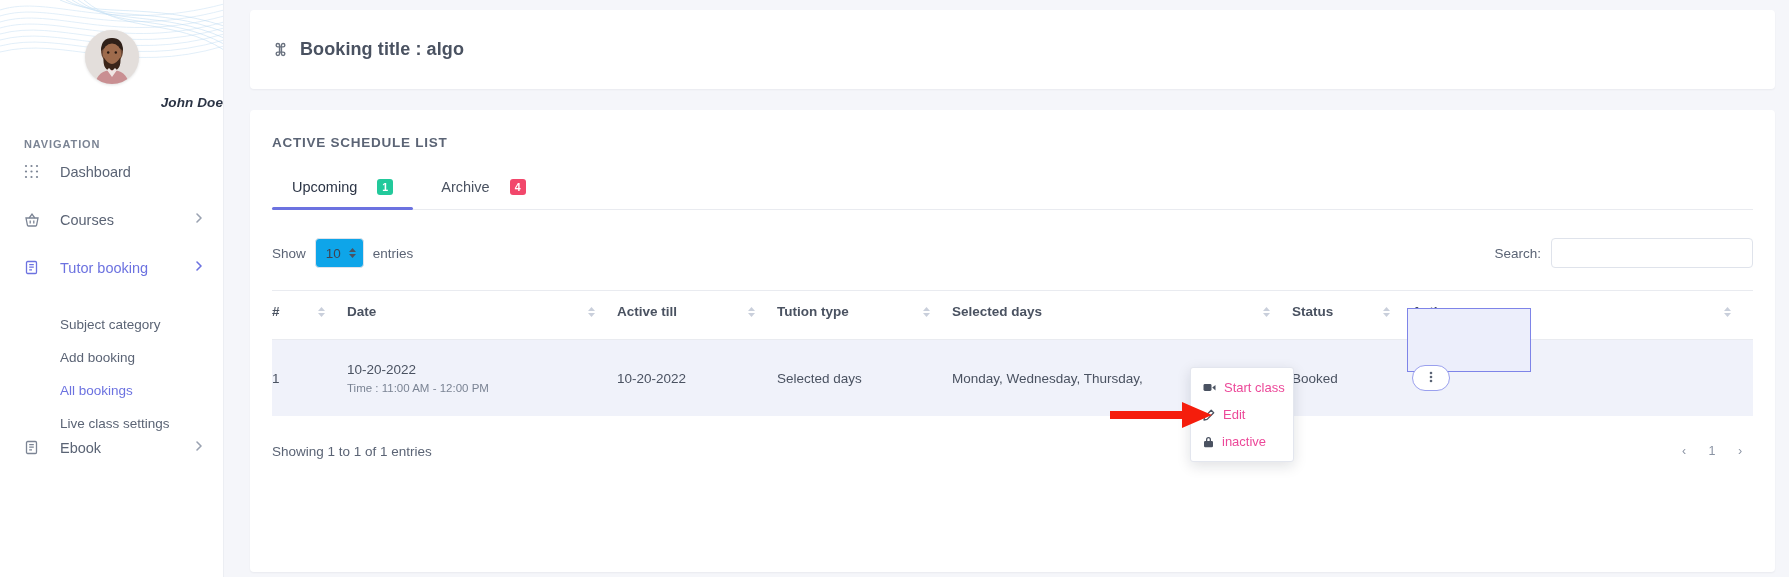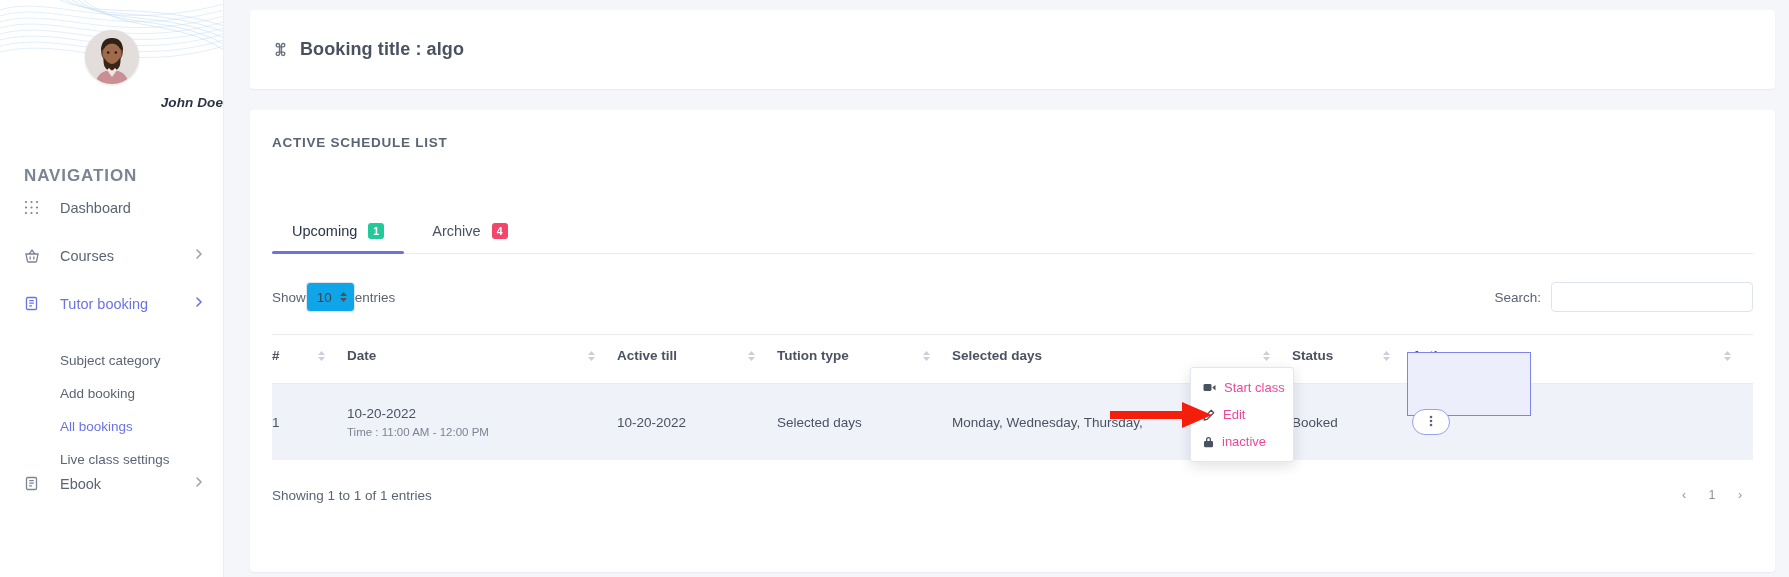--- a/index.html
+++ b/index.html
@@ -33,22 +33,22 @@
     box-shadow: 0 1px 3px rgba(0,0,0,.12);
     position: relative;
   }
   .avatar svg { display:block; }
   .sb-name {
     margin-top: 11px;
     font-size: 13.5px; font-weight: bold; color: #2b3445;
     letter-spacing: .1px;
   }
   .sb-navlabel {
-    margin: 56px 0 0 24px;
-    font-size: 17px; font-weight: bold; letter-spacing: .9px;
+    margin: 28px 0 0 24px;
+    font-size: 11px; font-weight: bold; letter-spacing: .9px;
     color: #7b8494;
   }
   .sb-menu { margin-top: 14px; }
   .sb-item {
     display: flex; align-items: flex-start;
     height: 48px; padding: 0 18px 0 24px;
     color: #5b6475; font-size: 14.5px;
     cursor: pointer; position: relative;
   }
   .sb-item .ico {
@@ -88,46 +88,45 @@
   }
 
   .list-card { padding: 25px 22px 0 22px; height: 462px; }
   .list-heading {
     font-size: 13.5px; font-weight: bold; letter-spacing: .75px;
     color: #5b6475; margin-bottom: 29px;
   }
 
   .tabs { display: flex; gap: 8px; border-bottom: 1px solid #e9ebf0; }
   .tab {
-    display: flex; align-items: center; gap: 11px;
+    display: flex; align-items: center; gap: 20px;
     padding: 0 20px 14px 20px;
     font-size: 14.5px; color: #4a5261; cursor: pointer;
     position: relative; background: none; border: none;
     font-family: inherit;
-    margin-top: 44px;
   }
   .tab.active { color: #2b3445; }
   .tab.active:after {
     content: ""; position: absolute; left: 0; right: 0; bottom: -1px;
     height: 3px; background: #6c72e0; border-radius: 2px;
   }
   .badge {
     display: inline-flex; align-items: center; justify-content: center;
     min-width: 16px; height: 16px; padding: 0 4px;
     border-radius: 3px; font-size: 10.5px; font-weight: bold; color: #fff;
   }
   .badge.green { background: #22c99b; }
   .badge.pink  { background: #f2476b; }
 
   .tbl-controls {
     display: flex; align-items: center; justify-content: space-between;
     margin-top: 28px; margin-bottom: 22px;
   }
   .show-entries {
-    display: flex; align-items: center; 
+    display: flex; align-items: center; gap: 9px;
     font-size: 13.5px; color: #5b6475;
   }
   .select-wrap {
     position: relative; display: inline-flex; align-items: center;
     border: 1px solid #dfe3eb; border-radius: 4px;
     height: 30px; padding: 0 22px 0 10px;
     background: #0ea5e9; font-size: 13.5px; color: #3d4453; cursor: pointer;
   }
   .select-arrows {
     position: absolute; right: 7px; top: 50%; transform: translateY(-50%);

